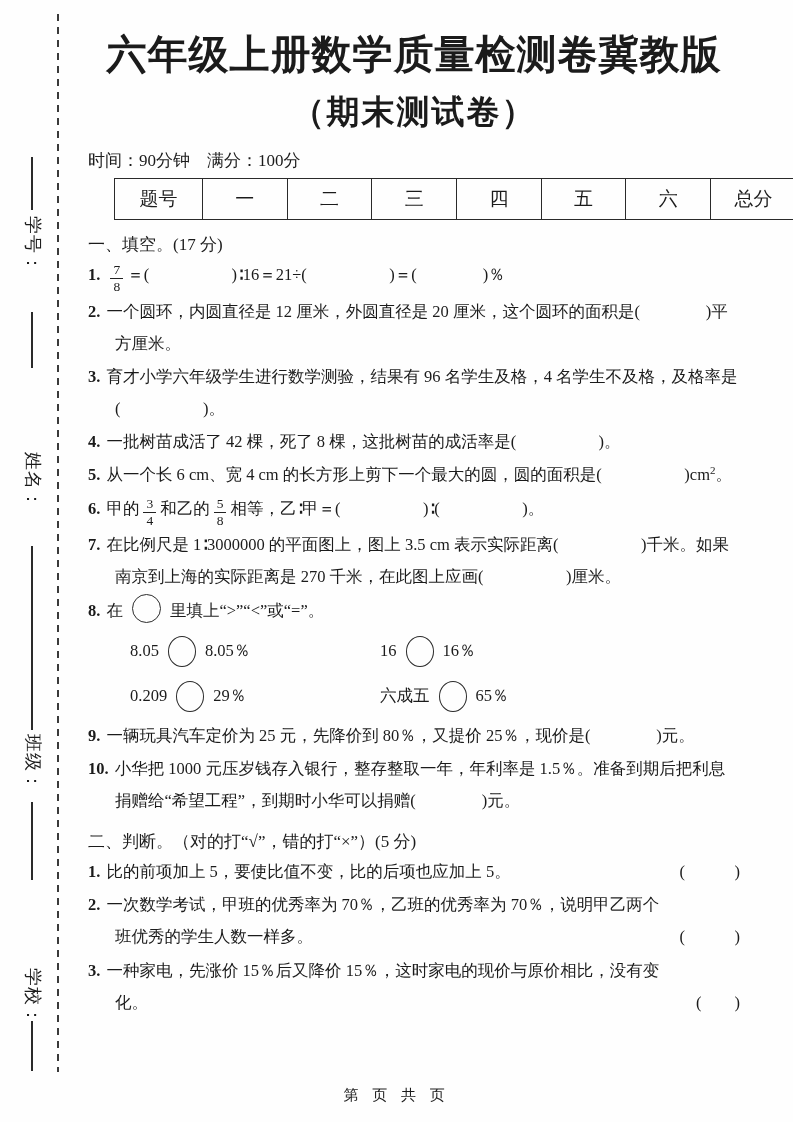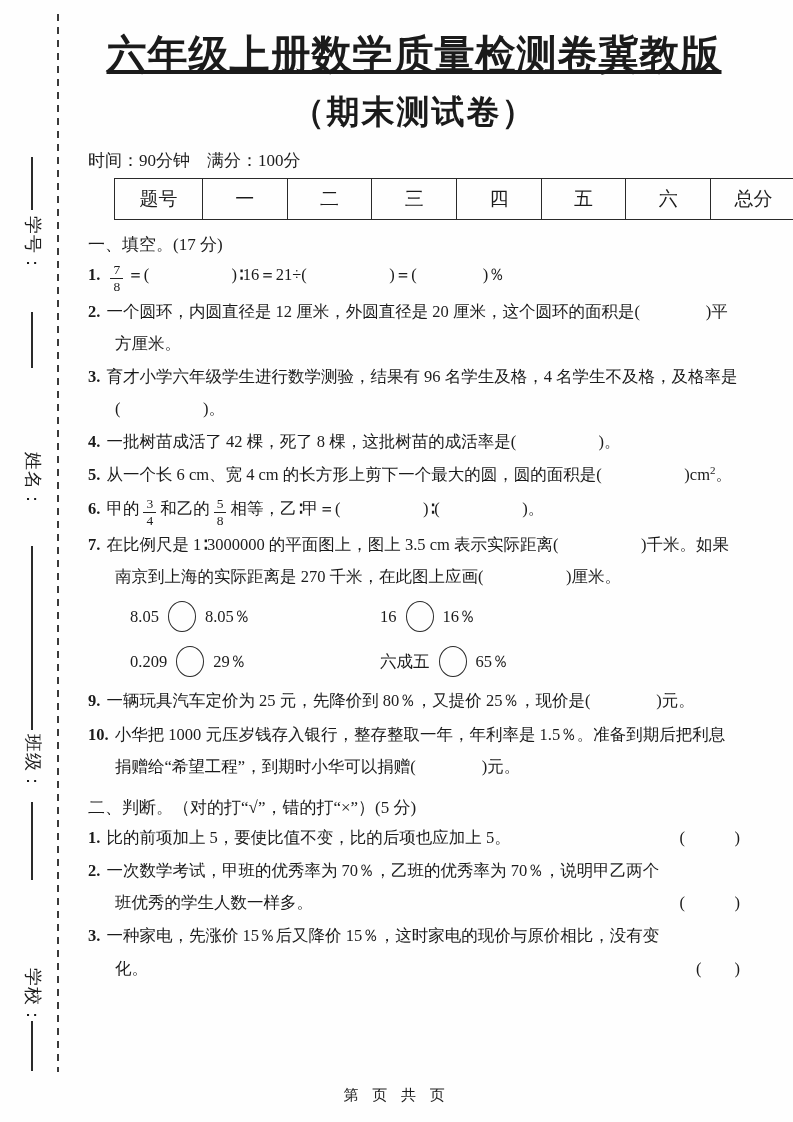--- a/index.html
+++ b/index.html
@@ -16,21 +16,21 @@
   }
   .slabel{
     position:absolute;left:45px;transform:rotate(90deg);transform-origin:0 0;
     white-space:nowrap;font-size:18px;letter-spacing:1px;
   }
   .sline{position:absolute;left:31px;width:0;border-left:2px solid #2a2a2a;}
   
   .main{position:absolute;left:88px;top:0;width:652px;}
   .title{
     margin-top:30px;text-align:center;font-size:40px;font-weight:700;
-    font-family:"DejaVu Sans","Liberation Sans",sans-serif;letter-spacing:1px;line-height:1.2;text-decoration:underline;
+    font-family:"DejaVu Sans","Liberation Sans",sans-serif;letter-spacing:1px;line-height:1.2;
   }
   .subtitle{
     margin-top:12px;text-align:center;font-size:33px;font-weight:700;
     font-family:"DejaVu Sans","Liberation Sans",sans-serif;letter-spacing:2px;
   }
   .meta{margin-top:14px;text-align:left;font-size:17px;padding-right:4px;}
   table.score{
     border-collapse:collapse;margin:6px 0 0 26px;table-layout:fixed;width:683px;font-size:19px;
   }
   table.score td{border:1.6px solid #2a2a2a;text-align:center;height:40px;padding:0;}
@@ -132,20 +132,23 @@
     </div>
 
     <div class="q">
       <span class="qno">6.</span><span>甲的</span><span class="frac"><span class="fnum">3</span><span class="fden">4</span></span><span>和乙的</span><span class="frac"><span class="fnum">5</span><span class="fden">8</span></span><span>相等，乙∶甲＝(　　　　　)∶(　　　　　)。</span>
     </div>
 
     <div class="q">
       <span class="qno">7.</span><span>在比例尺是 1∶3000000 的平面图上，图上 3.5 cm 表示实际距离(　　　　　)千米。如果南京到上海的实际距离是 270 千米，在此图上应画(　　　　　)厘米。</span>
     </div>
 
+    <div class="q">
+      <span class="qno">8.</span><span>在</span><span class="circle intro"></span><span>里填上“&gt;”“&lt;”或“=”。</span>
+    </div>
 
     <div class="pairs">
       <div class="pair">
           <span>8.05</span>
           <span class="circle"></span>
           <span>8.05％</span>
         </div>
       <div class="pair">
           <span>16</span>
           <span class="circle"></span>

